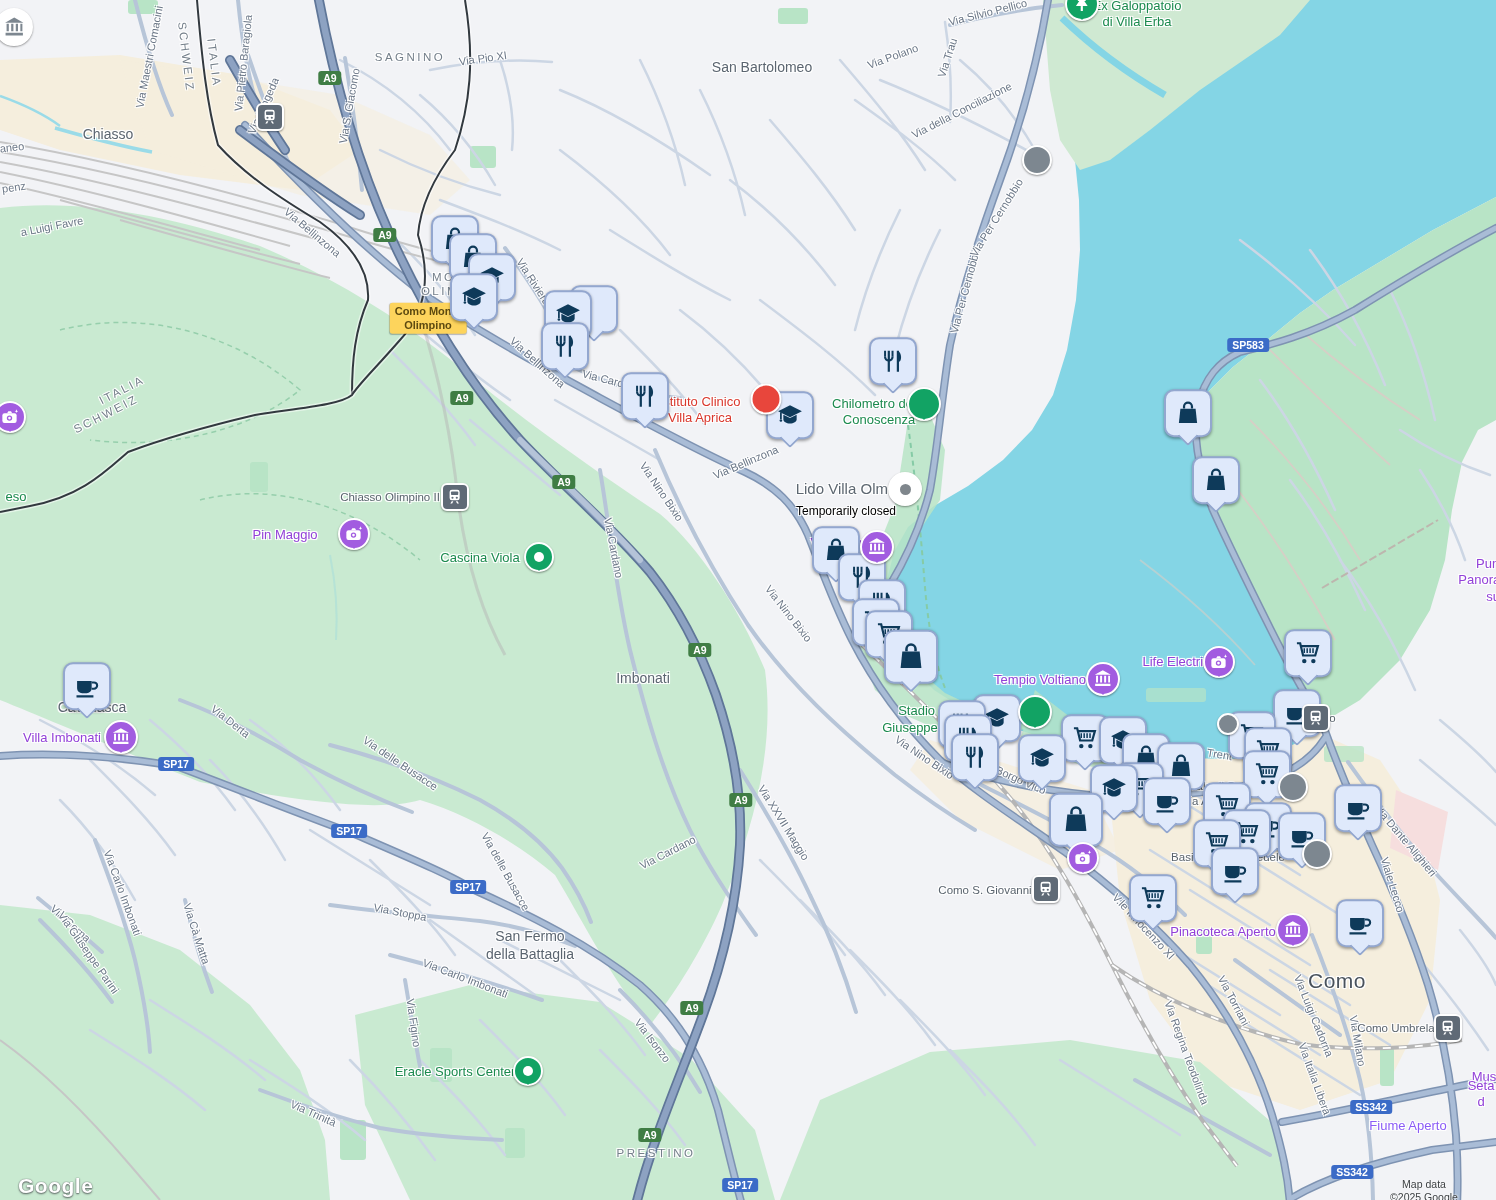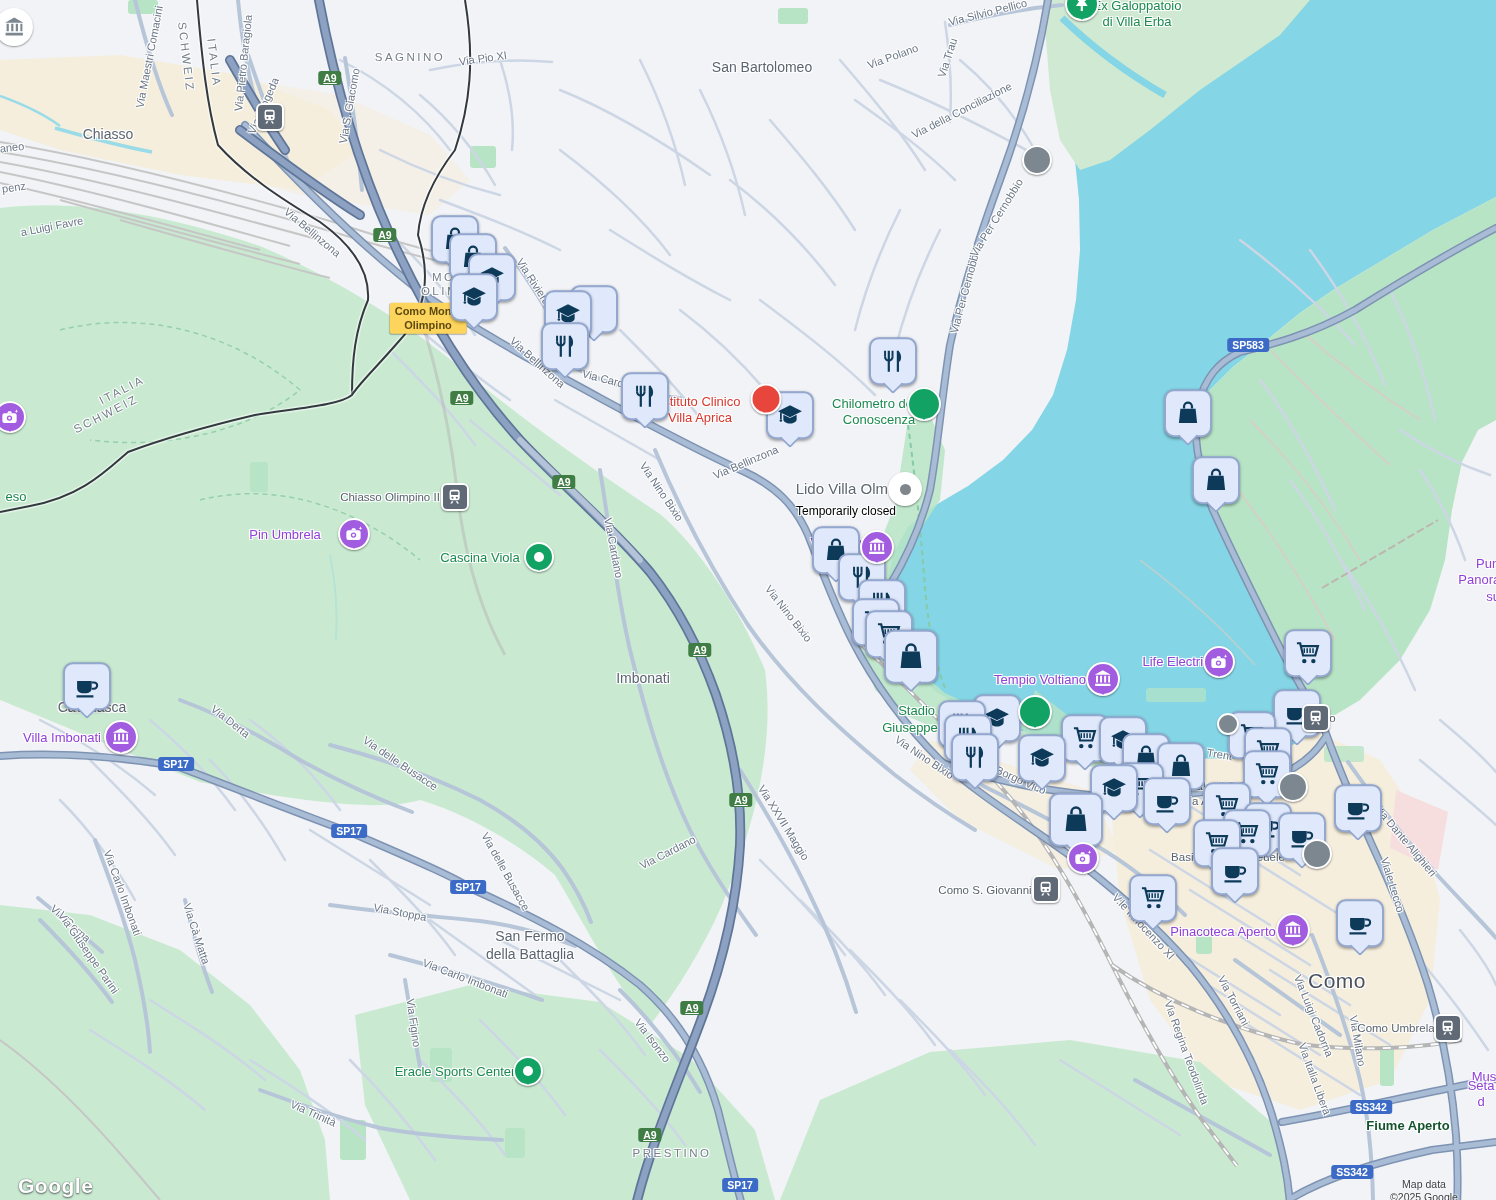--- a/index.html
+++ b/index.html
@@ -10,32 +10,32 @@
   #markers{position:absolute;left:0;top:0;width:100%;height:100%;z-index:3;}
   .lbl{position:absolute;transform:translate(-50%,-50%);white-space:pre-line;text-align:center;
        color:#6b7787;font-size:11px;line-height:1.25;
        text-shadow:-1px -1px 0 #fff,1px -1px 0 #fff,-1px 1px 0 #fff,1px 1px 0 #fff,0 0 3px #fff;}
   .street{font-size:11px;color:#6b7787;font-weight:500;}
   .city{font-size:21px;color:#49525c;font-weight:500;letter-spacing:.5px;}
   .locality{font-size:14px;color:#5b6570;}
   .area{font-size:11.5px;color:#747f8a;font-weight:500;letter-spacing:2.5px;}
   .station{font-size:11.5px;color:#59636d;font-weight:500;}
   .green{font-size:13px;color:#1b8a4e;}
-  .teal{font-size:13px;color:#14532d;font-weight:bold;}
+  .teal{font-size:13px;color:#8b5cf6;}
   .purple{font-size:13px;color:#9240d8;}
   .red{font-size:13px;color:#d9372c;font-weight:500;}
   .gray-title{font-size:15px;color:#5d6771;}
   .gray-sub{font-size:12px;color:#000000;}
   .attr{font-size:10.5px;color:#3c4043;text-shadow:0 0 2px #fff,0 0 2px #fff;}
   .ystation{font-size:11px;color:#5d4a10;font-weight:bold;background:#fdd45c;
             border-radius:3px;padding:1px 5px;box-shadow:0 1px 1px rgba(0,0,0,.25);
             text-shadow:none;line-height:1.3;}
   .shield{position:absolute;transform:translate(-50%,-50%);font-size:10.5px;font-weight:bold;
           color:#fff;border-radius:3px;padding:1px 5px;text-shadow:none;z-index:2;}
-  .shield.a9{background:#3f7d44;border:1px solid #61996а;text-decoration:underline;}
+  .shield.a9{background:#3f7d44;border:1px solid #61996а;}
   .shield.a9{background:#3f7d44;}
   .shield.sp{background:#3b6bc7;}
   
   .pin{position:absolute;width:44px;height:44px;background:#dfe9fb;border:2px solid #93a7cf;
        border-radius:10px;box-shadow:0 1px 3px rgba(0,0,0,.35);display:flex;
        align-items:center;justify-content:center;transform:translate(-50%,-58%);}
   .pin::after{content:"";position:absolute;left:50%;bottom:-8px;width:13px;height:13px;
        background:#dfe9fb;border-right:2px solid #93a7cf;border-bottom:2px solid #93a7cf;
        transform:translateX(-50%) rotate(45deg);border-bottom-right-radius:3px;}
   .pin svg{width:28px;height:28px;color:#0e3a5a;fill:currentColor;stroke:currentColor;stroke-width:0;position:relative;z-index:1;}
@@ -338,21 +338,21 @@
     <div class="lbl street" style="left: 533px; top: 282px; transform: translate(-50%, -50%) rotate(57deg);">Via Riviera</div>
     <div class="lbl street" style="left: 537px; top: 363px; transform: translate(-50%, -50%) rotate(42deg);">Via Bellinzona</div>
     <div class="lbl street" style="left: 610px; top: 381px; transform: translate(-50%, -50%) rotate(14deg);">Via Cardina</div>
     <div class="lbl red" style="left: 700px; top: 410px;">Istituto Clinico
 Villa Aprica</div>
     <div class="lbl green" style="left: 879px; top: 412px;">Chilometro della
 Conoscenza</div>
     <div class="lbl area" style="left: 122px; top: 390px; transform: translate(-50%, -50%) rotate(-27deg);">ITALIA</div>
     <div class="lbl area" style="left: 106px; top: 414px; transform: translate(-50%, -50%) rotate(-27deg);">SCHWEIZ</div>
     <div class="lbl station" style="left: 390px; top: 497px;">Chiasso Olimpino II</div>
-    <div class="lbl purple" style="left: 285px; top: 535px;">Pin Umbrela</div>
+    <div class="lbl purple" style="left: 285px; top: 535px;">Pin Maggio</div>
     <div class="lbl green" style="left: 480px; top: 558px;">Cascina Viola</div>
     <div class="lbl street" style="left: 746px; top: 463px; transform: translate(-50%, -50%) rotate(-23deg);">Via Bellinzona</div>
     <div class="lbl street" style="left: 661px; top: 492px; transform: translate(-50%, -50%) rotate(56deg);">Via Nino Bixio</div>
     <div class="lbl street" style="left: 613px; top: 548px; transform: translate(-50%, -50%) rotate(79deg);">Via Cardano</div>
     <div class="lbl gray-title" style="left: 846px; top: 489px;">Lido Villa Olmo</div>
     <div class="lbl gray-sub" style="left: 846px; top: 511px;">Temporarily closed</div>
     <div class="lbl purple" style="left: 840px; top: 543px;">Villa Olmo</div>
     <div class="lbl green" style="left: 16px; top: 497px;">eso</div>
     <div class="lbl street" style="left: 788px; top: 614px; transform: translate(-50%, -50%) rotate(52deg);">Via Nino Bixio</div>
     <div class="lbl locality" style="left: 643px; top: 679px;">Imbonati</div>
@@ -381,21 +381,21 @@
 della Battaglia</div>
     <div class="lbl street" style="left: 70px; top: 924px; transform: translate(-50%, -50%) rotate(42deg);">Via Gerna</div>
     <div class="lbl street" style="left: 88px; top: 953px; transform: translate(-50%, -50%) rotate(55deg);">Via Giuseppe Parini</div>
     <div class="lbl street" style="left: 122px; top: 893px; transform: translate(-50%, -50%) rotate(70deg);">Via Carlo Imbonati</div>
     <div class="lbl street" style="left: 196px; top: 934px; transform: translate(-50%, -50%) rotate(72deg);">Via Cà Matta</div>
     <div class="lbl street" style="left: 465px; top: 979px; transform: translate(-50%, -50%) rotate(21deg);">Via Carlo Imbonati</div>
     <div class="lbl street" style="left: 413px; top: 1023px; transform: translate(-50%, -50%) rotate(82deg);">Via Figino</div>
     <div class="lbl street" style="left: 313px; top: 1114px; transform: translate(-50%, -50%) rotate(24deg);">Via Trinità</div>
     <div class="lbl green" style="left: 455px; top: 1072px;">Eracle Sports Center</div>
     <div class="lbl street" style="left: 652px; top: 1041px; transform: translate(-50%, -50%) rotate(53deg);">Via Isonzo</div>
-    <div class="lbl area" style="left: 672px; top: 1153px;">PRESTINO</div>
+    <div class="lbl area" style="left: 656px; top: 1153px;">PRESTINO</div>
     <div class="lbl street" style="left: 1143px; top: 927px; transform: translate(-50%, -50%) rotate(47deg);">V.le Innocenzo XI</div>
     <div class="lbl street" style="left: 1186px; top: 1053px; transform: translate(-50%, -50%) rotate(70deg);">Via Regina Teodolinda</div>
     <div class="lbl purple" style="left: 1223px; top: 932px;">Pinacoteca Aperto</div>
     <div class="lbl city" style="left: 1337px; top: 981px;">Como</div>
     <div class="lbl street" style="left: 1233px; top: 1001px; transform: translate(-50%, -50%) rotate(62deg);">Via Torriani</div>
     <div class="lbl street" style="left: 1313px; top: 1016px; transform: translate(-50%, -50%) rotate(68deg);">Via Luigi Cadorna</div>
     <div class="lbl street" style="left: 1314px; top: 1079px; transform: translate(-50%, -50%) rotate(70deg);">Via Italia Libera</div>
     <div class="lbl street" style="left: 1357px; top: 1041px; transform: translate(-50%, -50%) rotate(80deg);">Via Milano</div>
     <div class="lbl street" style="left: 1392px; top: 885px; transform: translate(-50%, -50%) rotate(73deg);">Viale Lecco</div>
     <div class="lbl street" style="left: 1405px; top: 841px; transform: translate(-50%, -50%) rotate(50deg);">Via Dante Alighieri</div>

